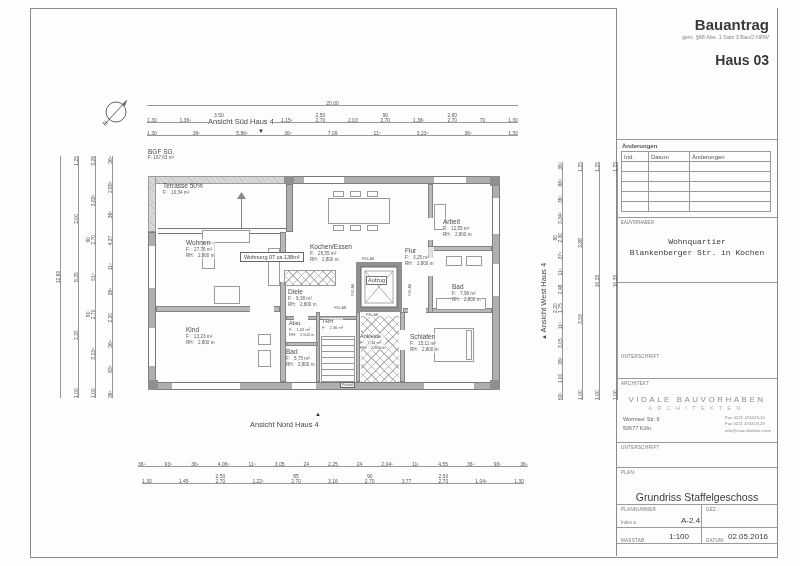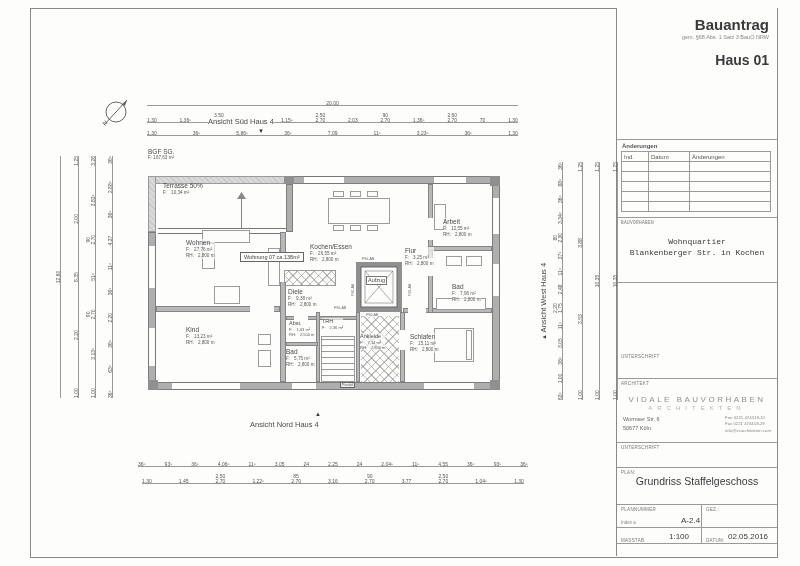--- a/index.html
+++ b/index.html
@@ -19,21 +19,21 @@
   .centered{text-align:center;}
   .bv1{font-size:8px;margin-top:12px;}
   .bv2{font-size:8px;margin-top:2px;}
   .bh1{font-size:8.5px;margin-top:12px;}
   .bh2{font-size:6.5px;margin-top:3px;}
   .firm1{font-size:8px;letter-spacing:2.5px;color:#8f8f8f;text-align:center;margin-top:9px;white-space:nowrap;}
   .firm2{font-size:6px;letter-spacing:5px;color:#b3b3b3;text-align:center;margin-top:1px;}
   .arch-cols{display:flex;justify-content:space-between;padding:4px 6px 0 6px;}
   .arch-left{font-size:5.5px;color:#666;line-height:1.6;}
   .arch-right{font-size:4.3px;color:#888;line-height:1.5;text-align:left;}
-  .plan-title{font-size:10.5px;color:#3a3a3a;text-align:center;margin-top:0;}
+  .plan-title{font-size:10.5px;color:#3a3a3a;text-align:center;margin-top:16px;}
   .cellsplit{position:absolute;top:0;bottom:0;left:84px;border-left:1px solid #9a9a9a;right:0;}
   .num-val{font-size:8px;color:#3a3a3a;}
   
   .w{position:absolute;background:#aeaeae;border:0.5px solid #7d7d7d;box-sizing:border-box;}
   .wt{position:absolute;background:repeating-linear-gradient(45deg,#d8d8d8 0 3px,#c6c6c6 3px 4px);border:0.5px solid #9a9a9a;box-sizing:border-box;}
   .iw{position:absolute;background:#b8b8b8;border:0.5px solid #848484;box-sizing:border-box;}
   .pil{position:absolute;background:#8f8f8f;}
   .gap{position:absolute;background:#fdfdfc;}
   .win{position:absolute;background:linear-gradient(#fdfdfc 42%,#777 42%,#777 58%,#fdfdfc 58%);border-top:1px solid #777;border-bottom:1px solid #777;box-sizing:border-box;}
   .winv{position:absolute;background:linear-gradient(90deg,#fdfdfc 42%,#777 42%,#777 58%,#fdfdfc 58%);border-left:1px solid #777;border-right:1px solid #777;box-sizing:border-box;}
@@ -55,21 +55,21 @@
 </head>
 <body>
 
 <div id="sheet">
   <div class="frame"></div>
 
   <div id="tblock">
     <div class="tsec" style="top:0;height:132px;">
       <div class="doc-title">Bauantrag</div>
       <div class="doc-sub">gem. §68 Abs. 1 Satz 3 BauO NRW</div>
-      <div class="house">Haus 01</div>
+      <div class="house">Haus 03</div>
     </div>
     <div class="tsec" style="top:132px;height:78px;">
       <div style="font-size:6px;font-weight:bold;color:#555;padding:3px 0 0 5px;">Änderungen</div>
       <table class="aend">
         <tbody>
             <tr>
           <th style="width:22px;">Ind.</th>
           <th style="width:36px;">Datum</th>
           <th>Änderungen</th>
         </tr>

